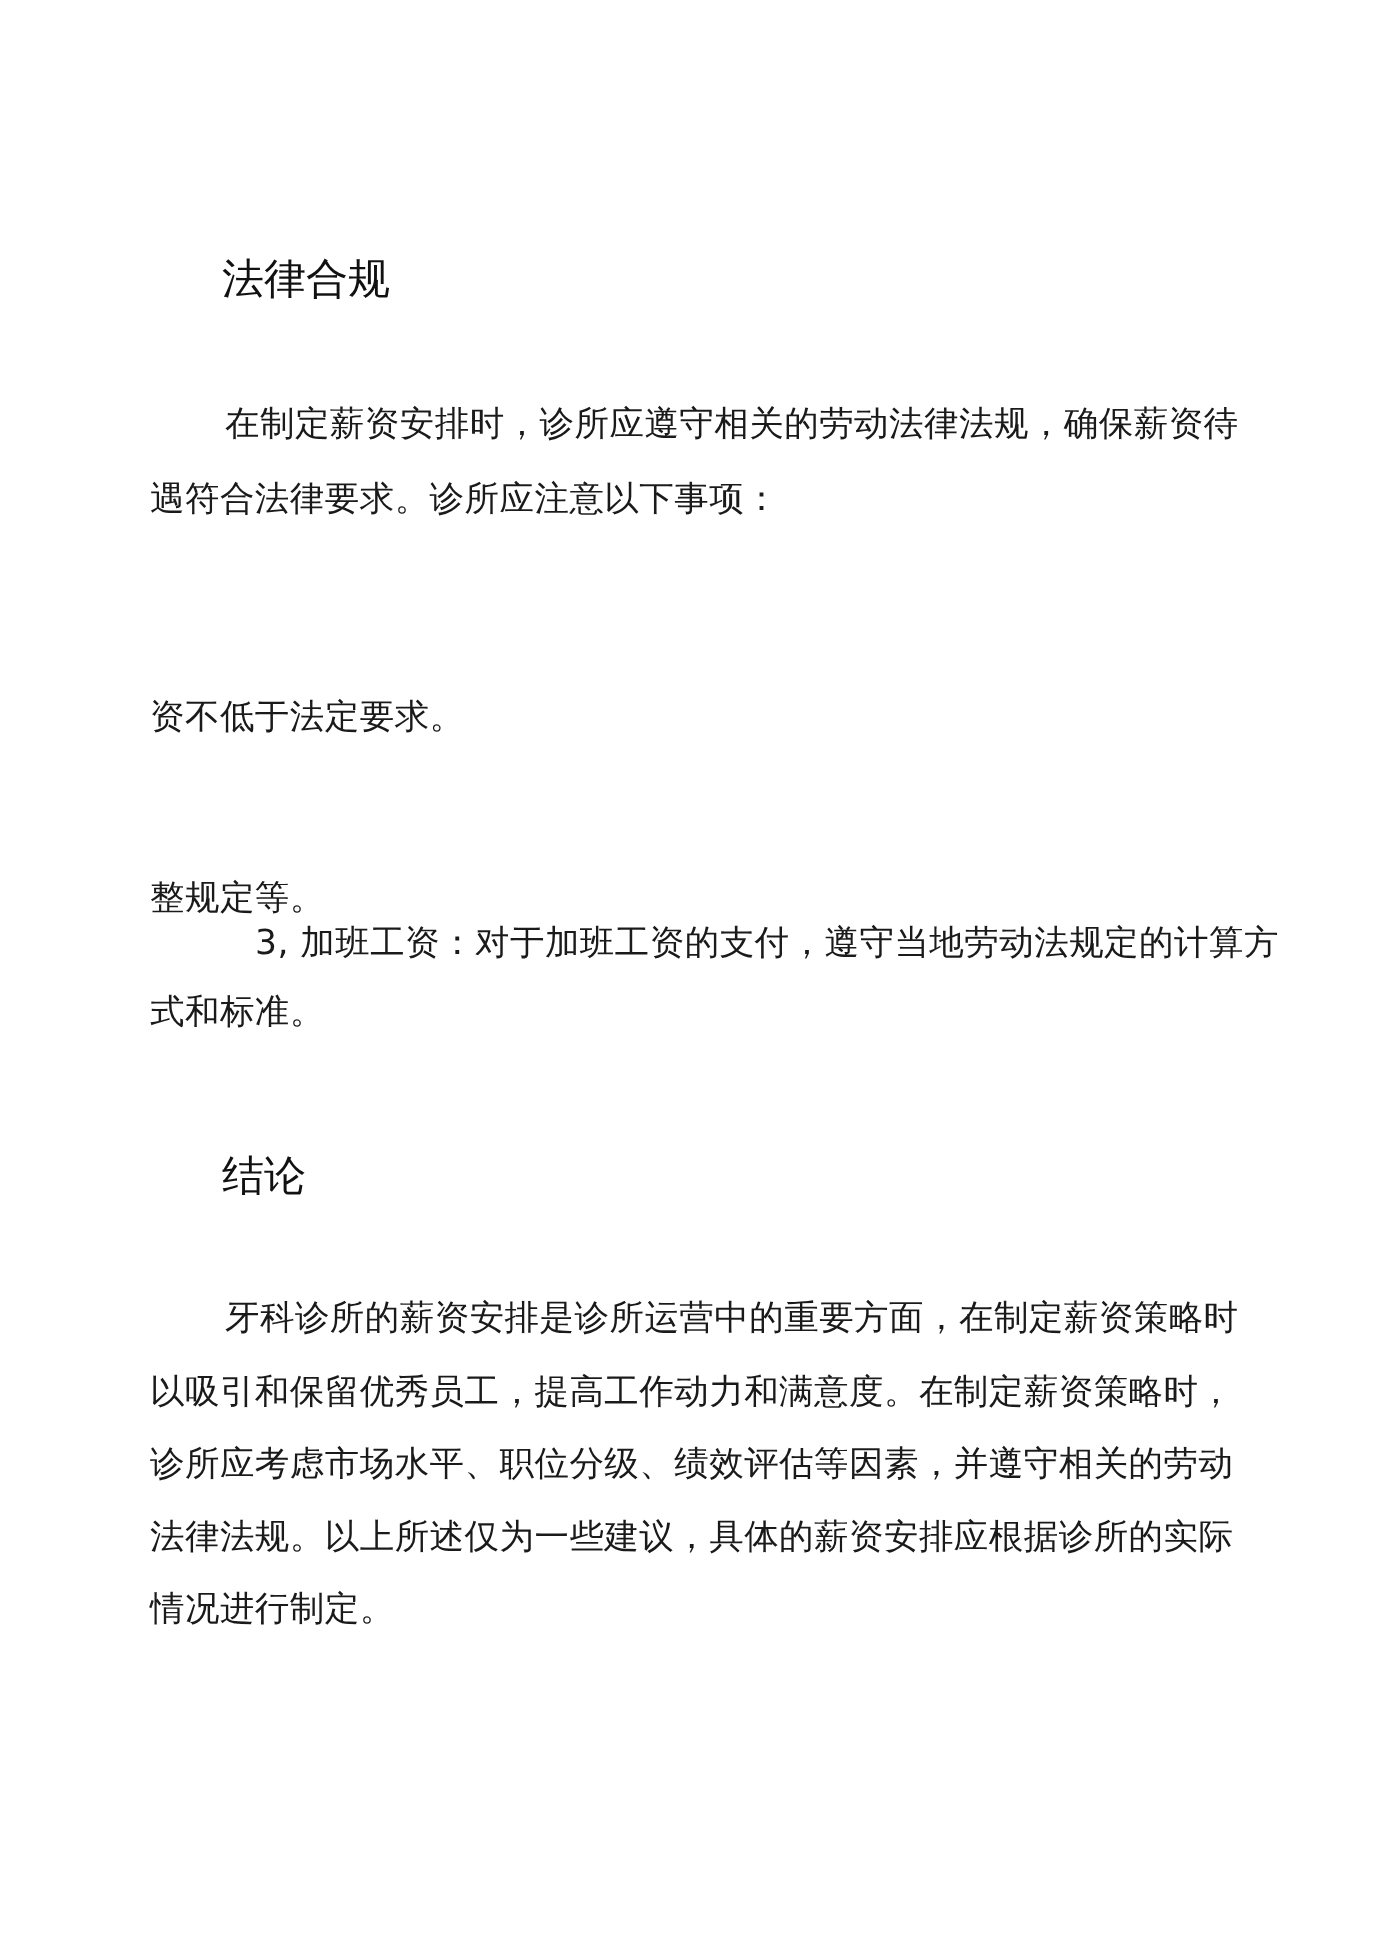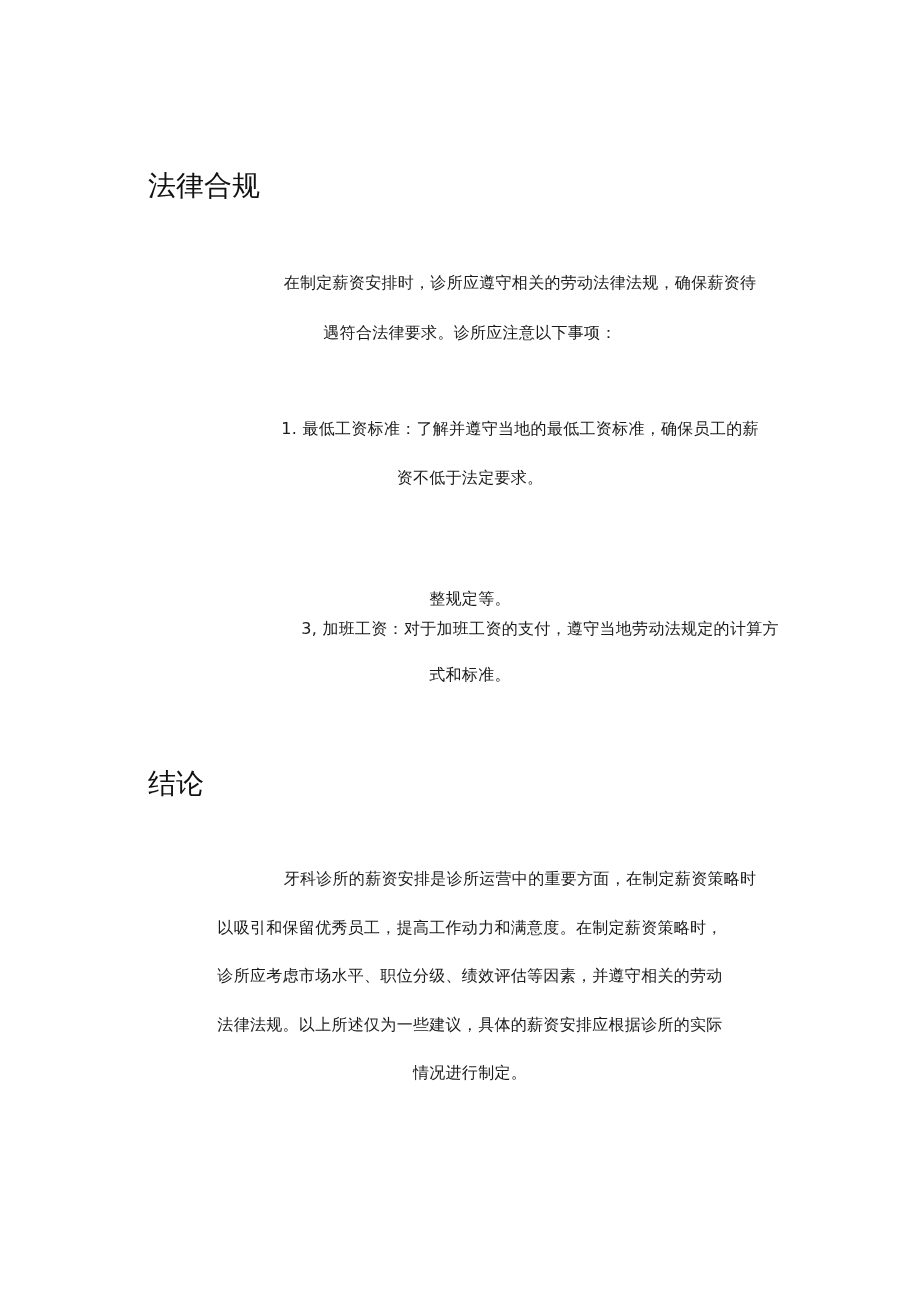--- a/index.html
+++ b/index.html
@@ -1,44 +1,43 @@
 <!DOCTYPE html>
 <html><head>
   <meta charset="utf-8">
   <style>
     html, body { margin: 0; padding: 0; background: #ffffff; }
     body {
       width: 920px; height: 1301px; position: relative; overflow: hidden;
       font-family: "DejaVu Sans", "Liberation Sans", sans-serif;
       color: #111111;
     }
-    .page { position: absolute; left: 0; top: 0; width: 882px; height: 1301px; text-align: center; }
+    .page { position: absolute; left: 0; top: 0; width: 882px; height: 1301px; }
     .heading {
       position: absolute; left: 148px;
       font-size: 28px; line-height: 40px; font-weight: normal; color: #111;
       margin: 0; white-space: nowrap;
     }
     .line {
       position: absolute; left: 100px; width: 740px;
-      font-size: 16px; line-height: 30px; color: #1a1a1a;
+      font-size: 23px; line-height: 30px; color: #1a1a1a;
       white-space: nowrap; letter-spacing: 0.3px;
     }
     .indent { left: 150px; }
   </style>
 </head>
 <body>
 
 <div class="page">
 
   <h2 class="heading" style="top:166px;">法律合规</h2>
 
   <div class="line indent" style="top:268px;">在制定薪资安排时，诊所应遵守相关的劳动法律法规，确保薪资待</div>
   <div class="line" style="top:318px;">遇符合法律要求。诊所应注意以下事项：</div>
 
-  <div class="line indent" style="top:414px;">1. 最低工资标准：了解并遵守当地的最低工资标准，确保员工的薪</div>
   <div class="line" style="top:463px;">资不低于法定要求。</div>
 
   <div class="line" style="top:584px;">整规定等。</div>
 
   <div class="line indent" style="top:614px;margin-left:20px;">3, 加班工资：对于加班工资的支付，遵守当地劳动法规定的计算方</div>
   <div class="line" style="top:660px;">式和标准。</div>
 
   <h2 class="heading" style="top:764px;">结论</h2>
 
   <div class="line indent" style="top:864px;">牙科诊所的薪资安排是诊所运营中的重要方面，在制定薪资策略时</div>

